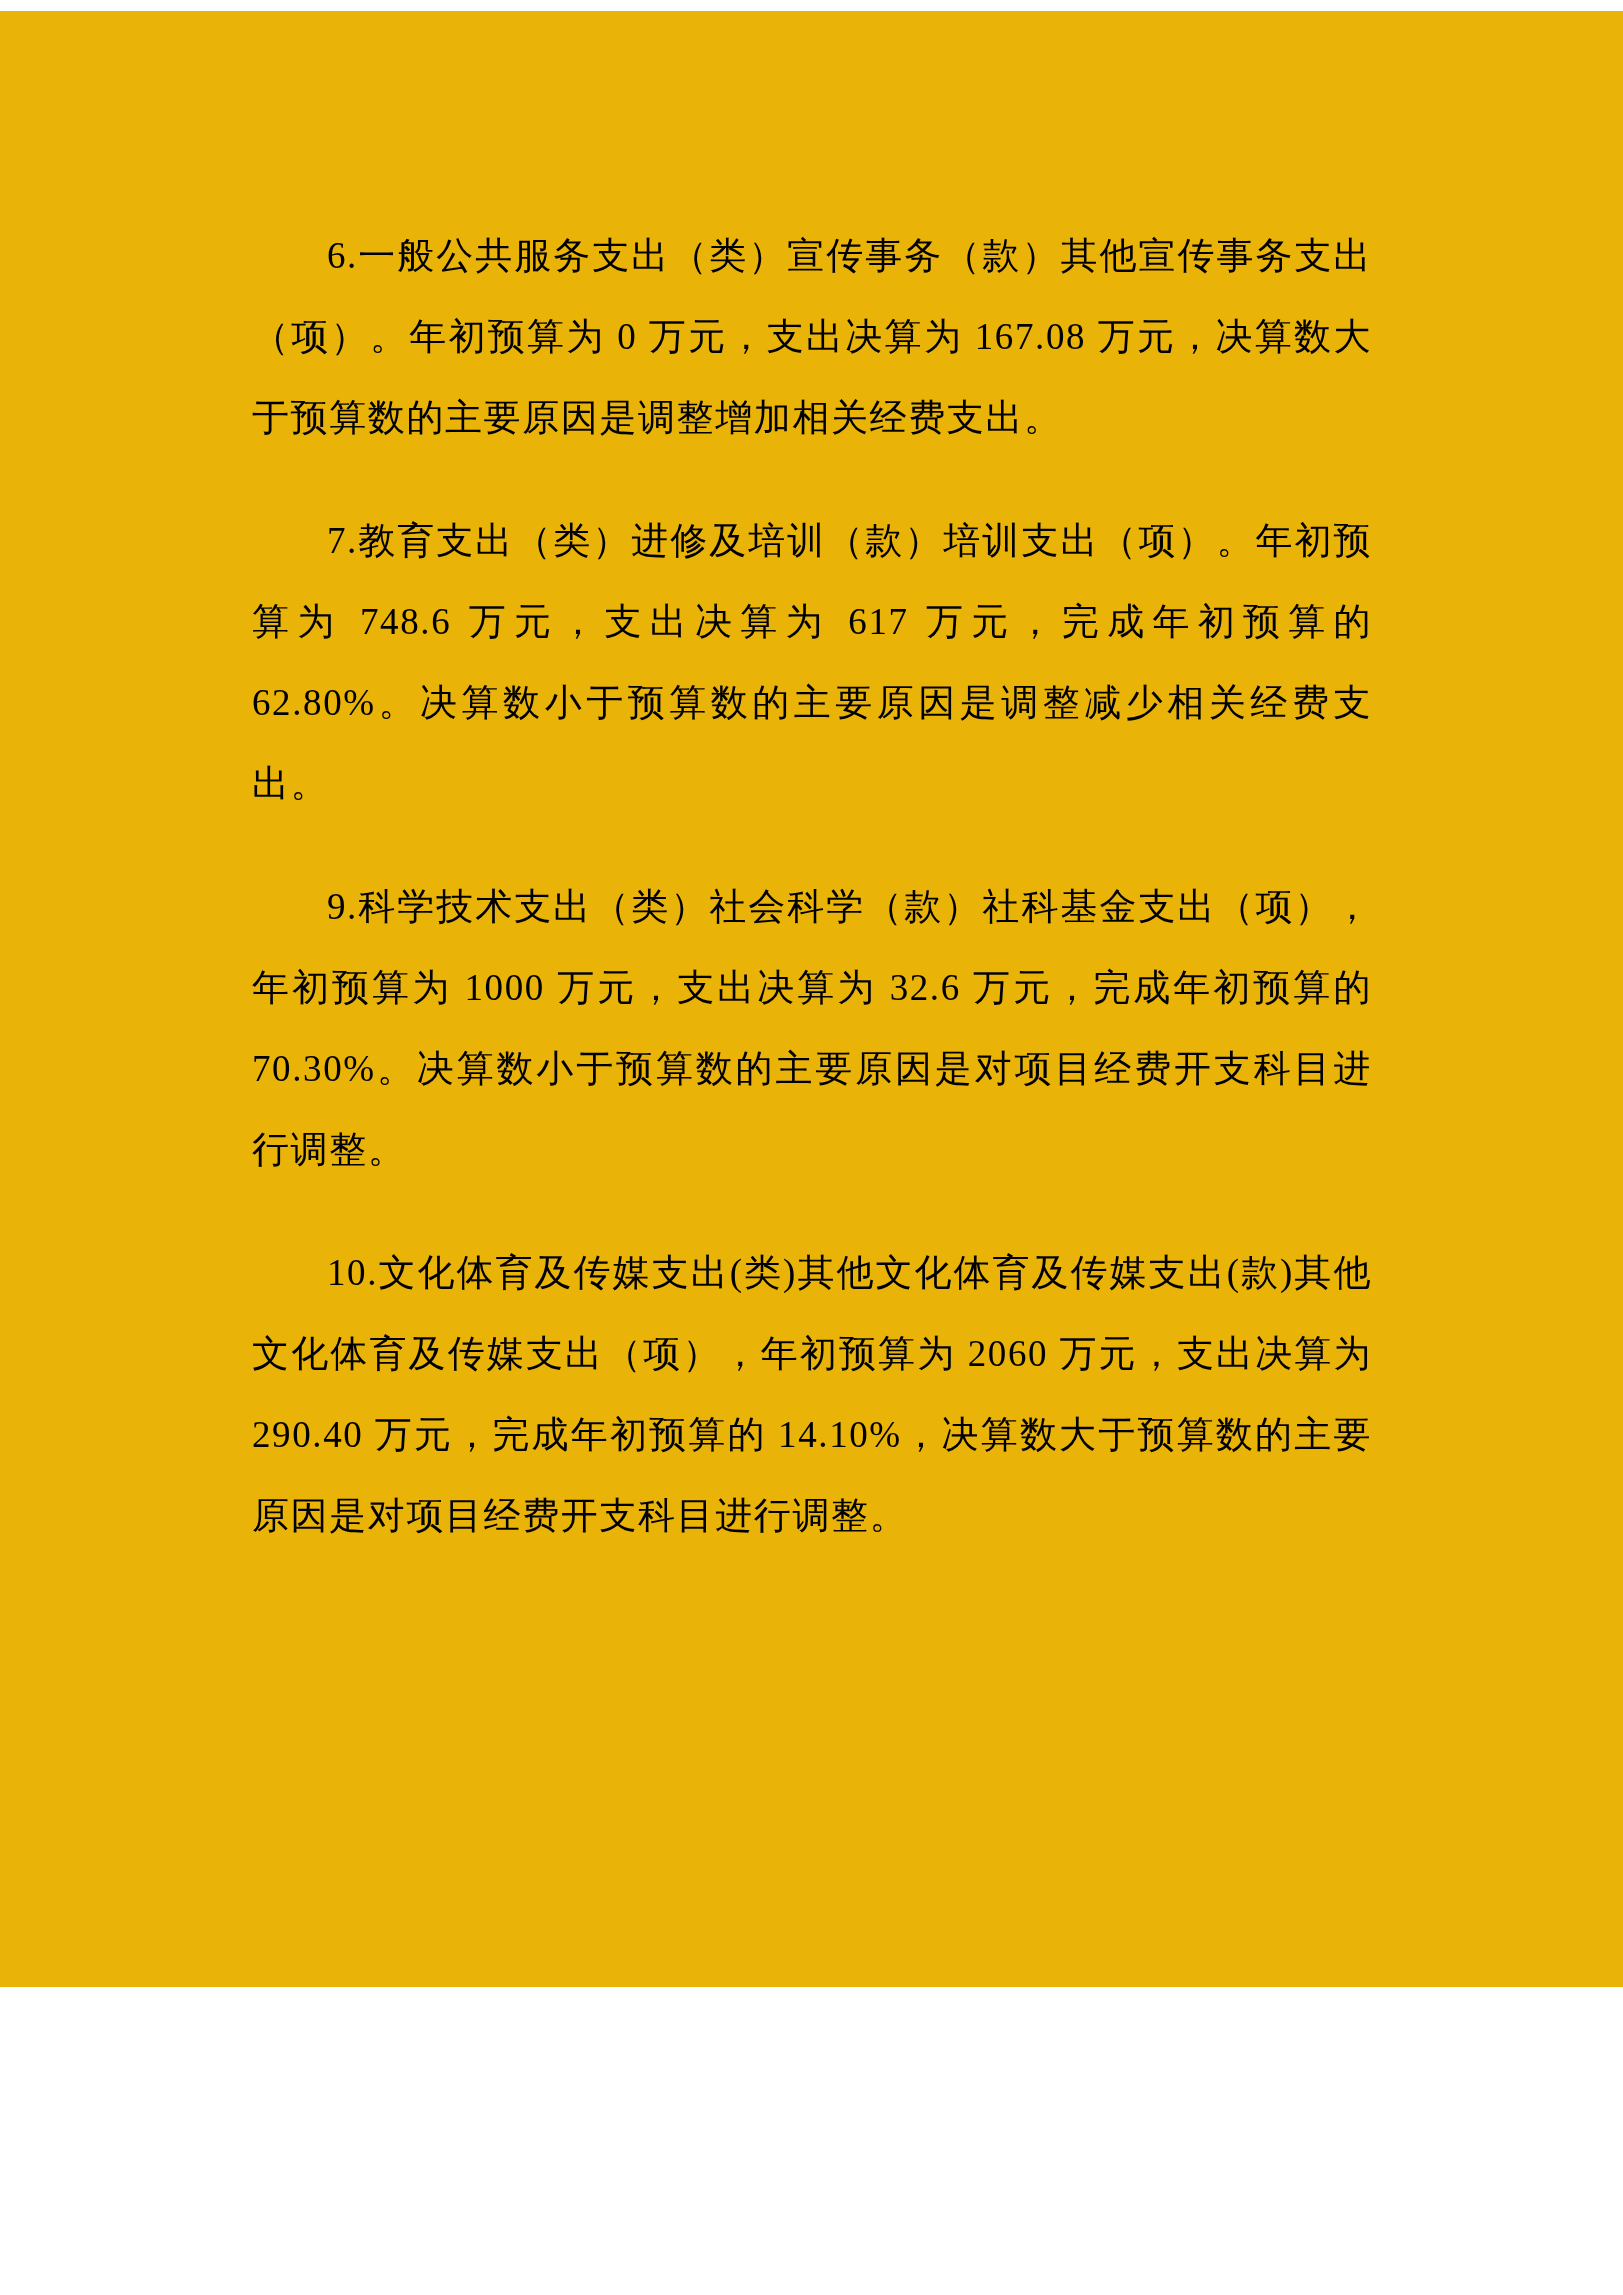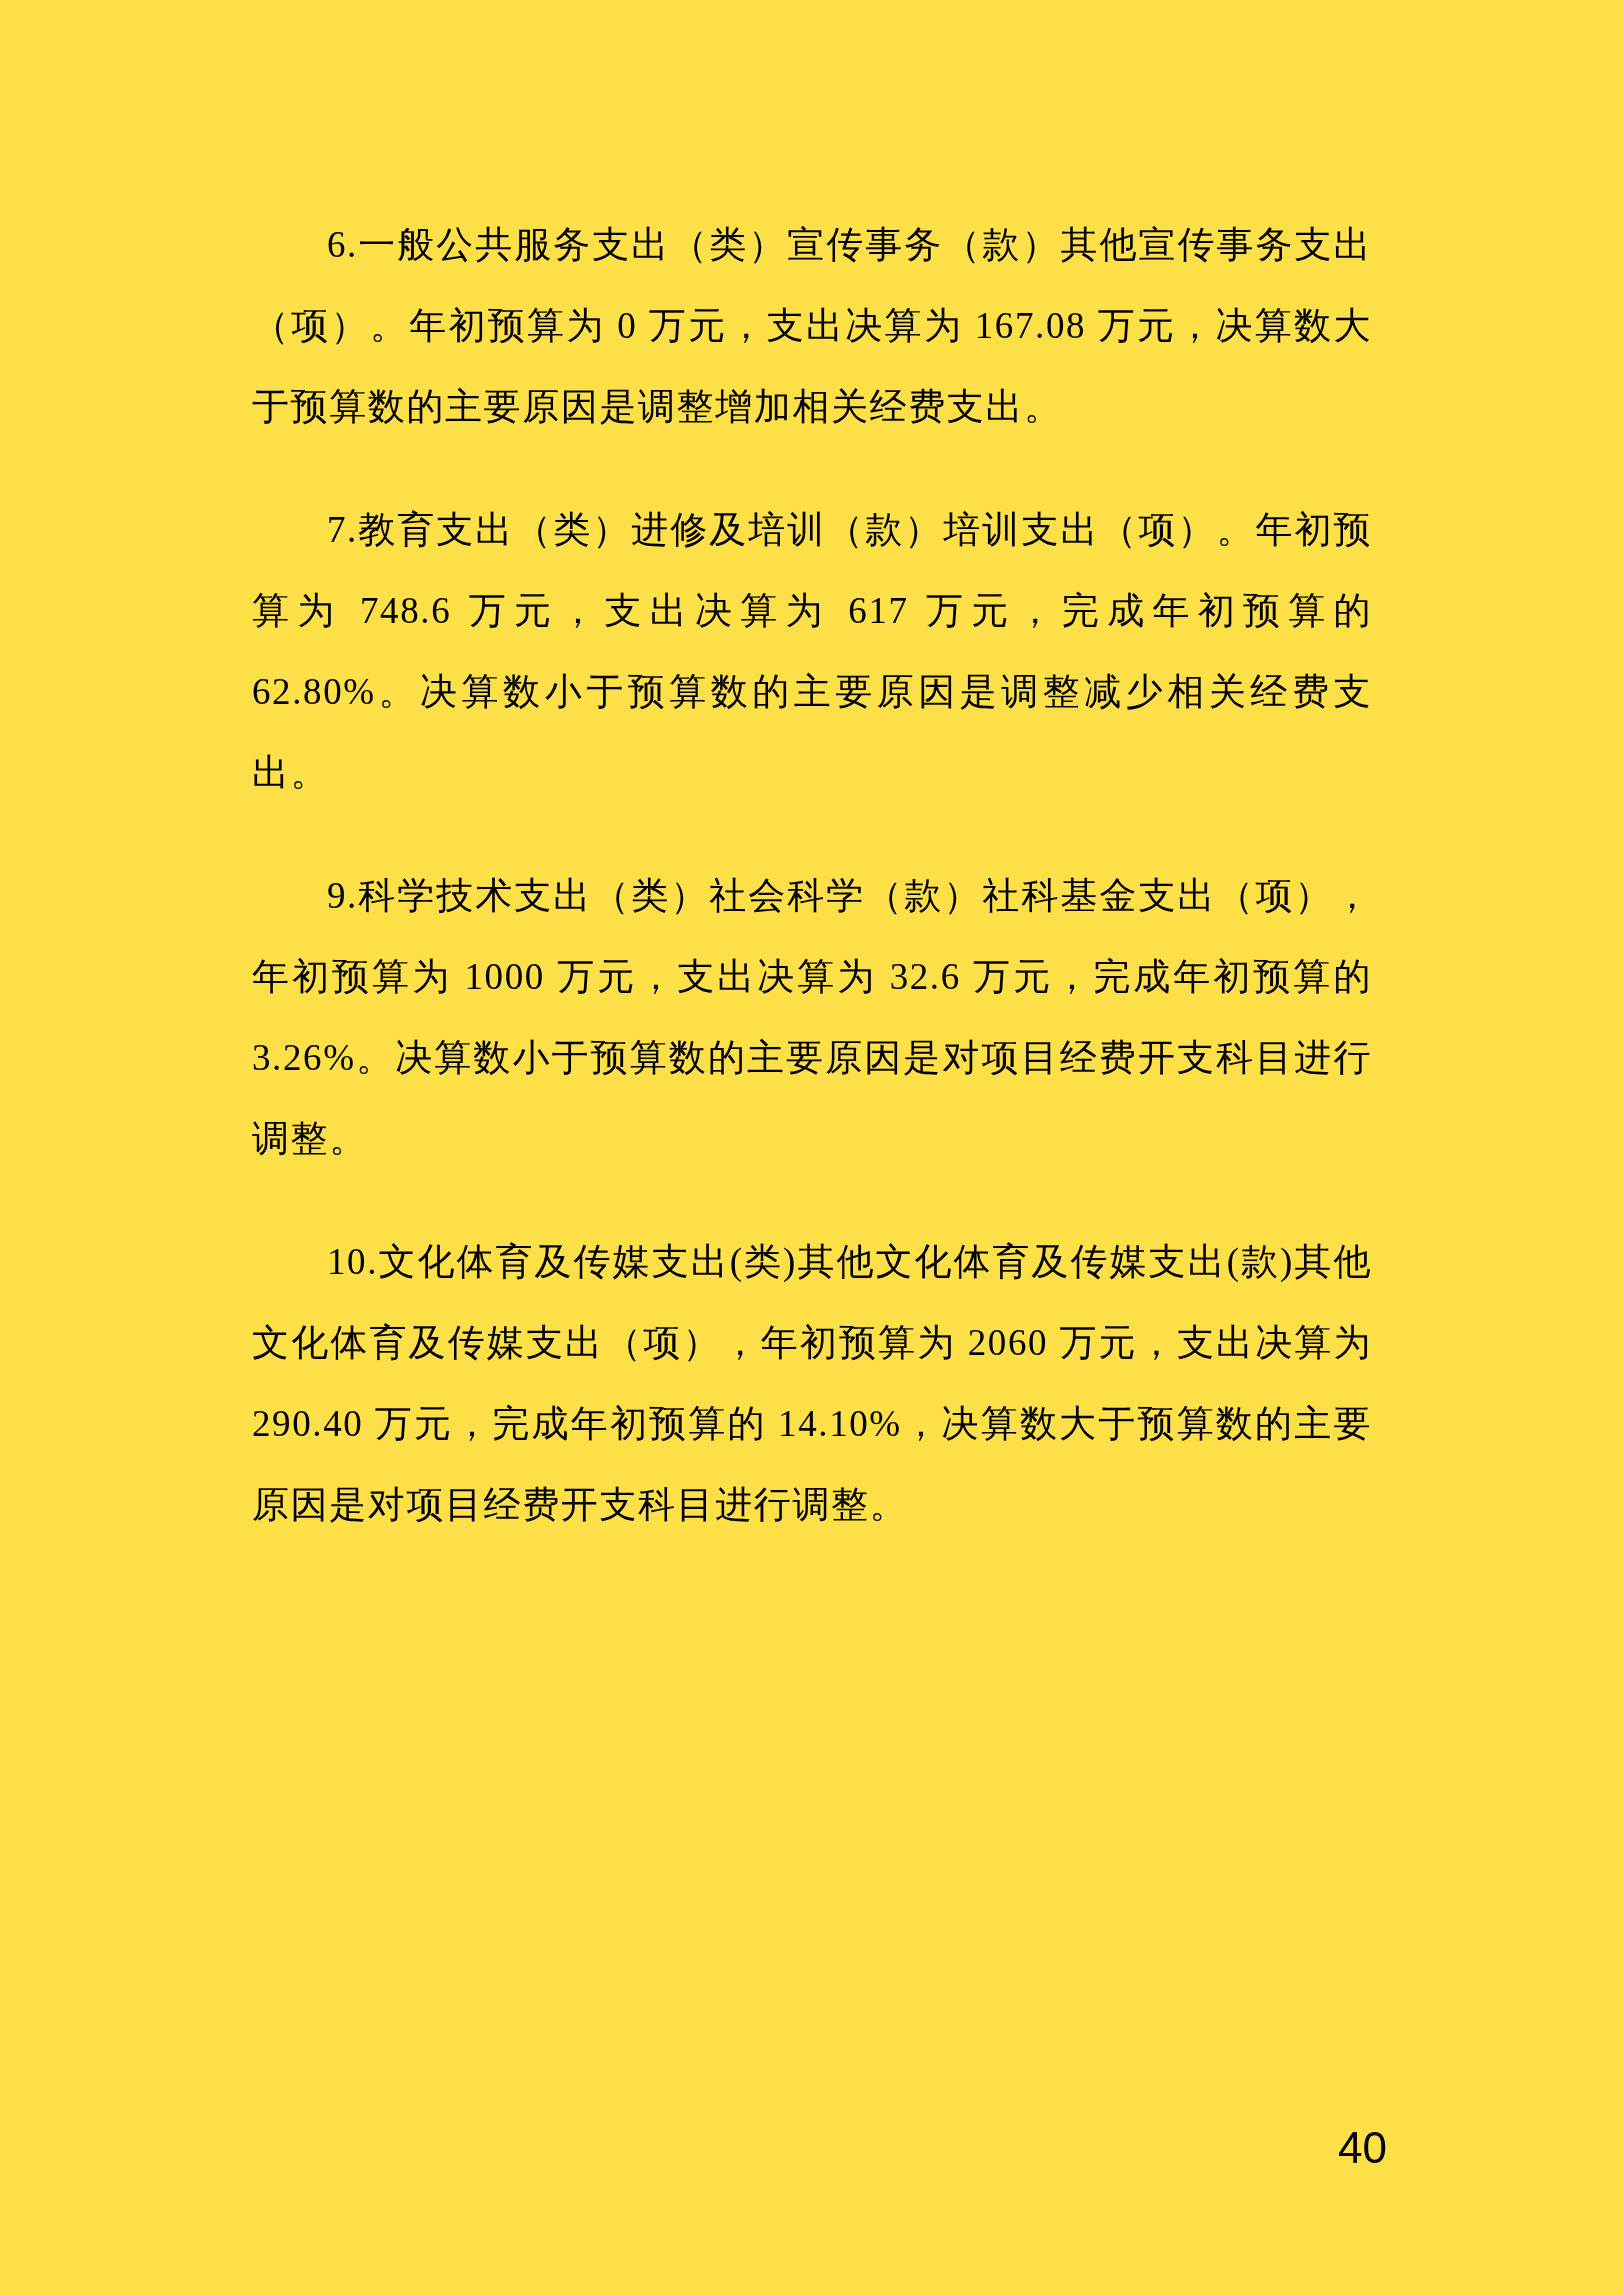--- a/index.html
+++ b/index.html
@@ -3,23 +3,24 @@
 <meta charset="utf-8">
 <style>
   html, body {
     margin: 0;
     padding: 0;
     background: #ffffff;
   }
   .page {
     position: relative;
     width: 1623px;
-    height: 2295px;
-    background: #fde047;
+    height: 1976px;
+    background: #eab308;
     overflow: hidden;
+    margin-top: 11px;
   }
   .content {
     position: absolute;
     left: 252px;
     top: 204px;
     width: 1120px;
     font-family: "Liberation Serif", "DejaVu Serif", serif;
     font-size: 37px;
     line-height: 81px;
     letter-spacing: 1.6px;
@@ -42,18 +43,18 @@
     color: #000000;
   }
 </style>
 </head>
 <body>
 
 <div class="page">
   <main class="content">
     <p class="para">6.一般公共服务支出（类）宣传事务（款）其他宣传事务支出（项）。年初预算为 0 万元，支出决算为 167.08 万元，决算数大于预算数的主要原因是调整增加相关经费支出。</p>
     <p class="para">7.教育支出（类）进修及培训（款）培训支出（项）。年初预算为 748.6 万元，支出决算为 617 万元，完成年初预算的 62.80%。决算数小于预算数的主要原因是调整减少相关经费支出。</p>
-    <p class="para">9.科学技术支出（类）社会科学（款）社科基金支出（项），年初预算为 1000 万元，支出决算为 32.6 万元，完成年初预算的 3.26%。决算数小于预算数的主要原因是对项目经费开支科目进行调整。</p>
+    <p class="para">9.科学技术支出（类）社会科学（款）社科基金支出（项），年初预算为 1000 万元，支出决算为 32.6 万元，完成年初预算的 70.30%。决算数小于预算数的主要原因是对项目经费开支科目进行调整。</p>
     <p class="para">10.文化体育及传媒支出(类)其他文化体育及传媒支出(款)其他文化体育及传媒支出（项），年初预算为 2060 万元，支出决算为 290.40 万元，完成年初预算的 14.10%，决算数大于预算数的主要原因是对项目经费开支科目进行调整。</p>
   </main>
   <div class="page-number">40</div>
 </div>
 
 
 </body></html>

